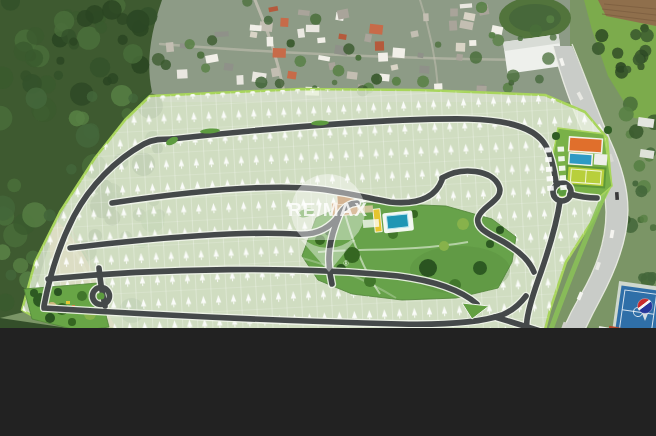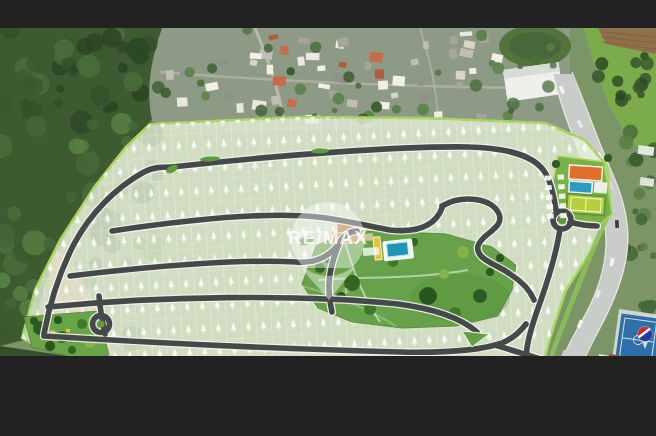--- a/index.html
+++ b/index.html
@@ -1,16 +1,16 @@
 <!DOCTYPE html>
 <html style="--sp-lots: #e8f1db; --sp-roads: #45494a; --sp-border: #a8d55c; --sp-park: #67a24a; --sp-pool: #1f96b4; --sp-clubhouse: #c09058; --sp-court_orange: #e06f2c; --sp-court_blue: #2e9ac4; --sp-court_green: #b8cf3c; --sp-pocket_park: #68a546; --ph-forest: #3e5a30; --ph-village: #8d9b86; --ph-highway: #c9ccc8; --ph-pasture: #7cab4c; --mk-top: #c92b2b; --mk-band: #f5f5f5; --mk-bottom: #27379b;"><head>
 <meta charset="utf-8">
 <style>
   html,body{margin:0;padding:0;background:#222;}
-  .stage{position:relative;width:656px;height:328px;overflow:hidden;background:#ef4444;font-family:"Liberation Sans",sans-serif;margin-top:28px;}
+  .stage{position:relative;width:656px;height:328px;overflow:hidden;background:#ef4444;font-family:"Liberation Sans",sans-serif;}
   .stage svg{position:absolute;inset:0;display:block;}
   .road-case{fill:none;stroke:#f1f5eb;stroke-width:8.2;stroke-linecap:round;opacity:.9}
   .road-dark{fill:none;stroke:var(--sp-roads,#45494a);stroke-width:5.6;stroke-linecap:round}
   .park-path{fill:none;stroke:rgba(244,248,238,.55);stroke-width:2}
   .sp-lots{fill:var(--sp-lots,#e8f1db)}
   .sp-borderStroke{stroke:var(--sp-border,#a8d55c)}
   .sp-park{fill:var(--sp-park,#67a24a)}
   .sp-pool{fill:var(--sp-pool,#1f96b4)}
   .sp-clubhouse{fill:var(--sp-clubhouse,#c09058)}
   .sp-court_orange{fill:var(--sp-court_orange,#e06f2c)}

